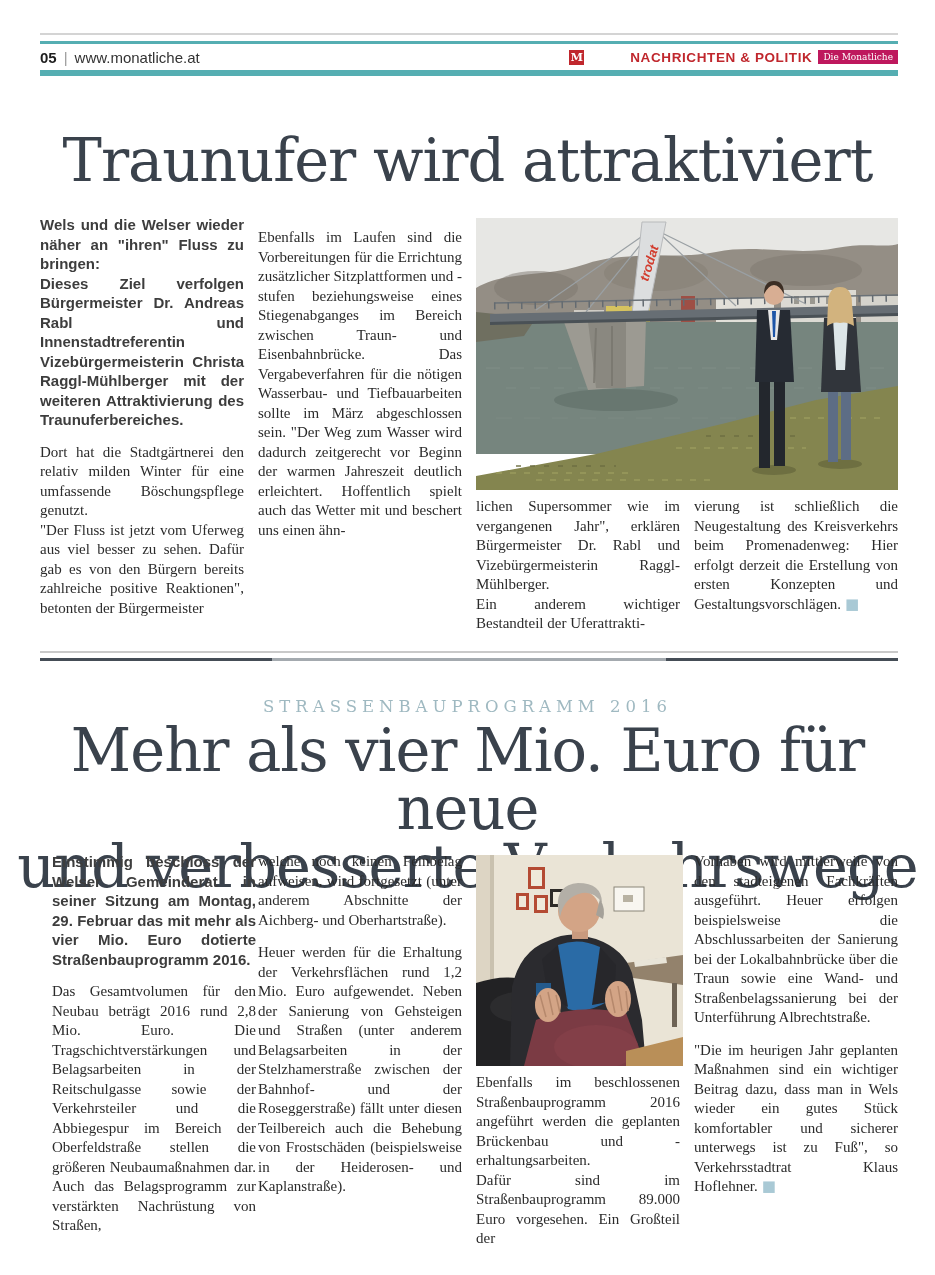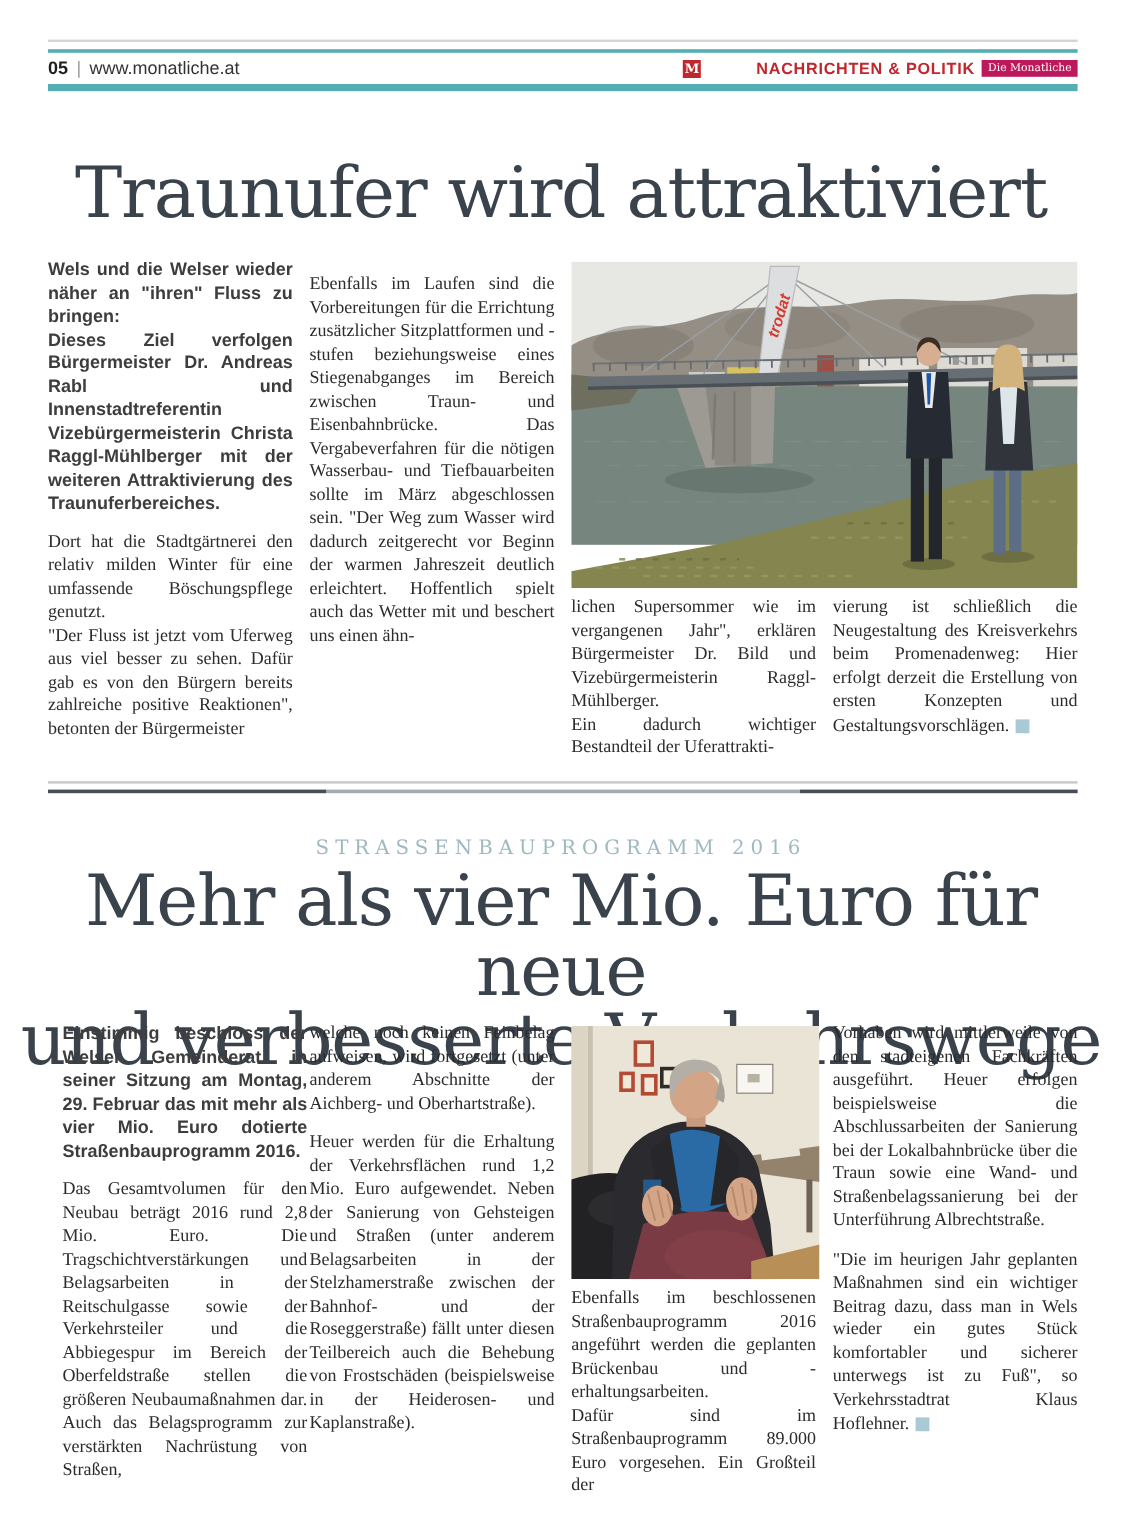--- a/index.html
+++ b/index.html
@@ -134,22 +134,22 @@
       <rect x="352" y="172" width="10" height="72" fill="#5d6d85"></rect>
       <rect x="365" y="172" width="10" height="70" fill="#5d6d85"></rect>
       <path d="M348,100 L380,100 L385,174 L345,174 Z" fill="#31353b"></path>
       <polygon points="357,100 372,100 369,152 360,152" fill="#dde6e8"></polygon>
       <circle cx="364" cy="85" r="10" fill="#d9b197"></circle>
       <path d="M352,86 Q352,69 364,69 Q376,69 376,86 L378,108 Q370,103 364,105 Q358,103 351,108 Z" fill="#d2b37e"></path>
     </svg>
   </div>
 
   <div class="col" style="left:476px;top:497px;">
-    <p class="para serif">lichen Supersommer wie im vergangenen Jahr", erklären Bürgermeister Dr. Bild und Vizebürgermeisterin Raggl-Mühlberger.</p>
-    <p class="para serif">Ein dadurch wichtiger Bestandteil der Uferattrakti-</p>
+    <p class="para serif">lichen Supersommer wie im vergangenen Jahr", erklären Bürgermeister Dr. Rabl und Vizebürgermeisterin Raggl-Mühlberger.</p>
+    <p class="para serif">Ein anderem wichtiger Bestandteil der Uferattrakti-</p>
   </div>
 
   <div class="col" style="left:694px;top:497px;">
     <p class="para serif"><span>vierung ist schließlich die Neugestaltung des Kreisverkehrs beim Promenadenweg: Hier erfolgt derzeit die Erstellung von ersten Konzepten und Gestaltungsvorschlägen.</span><span class="endmark">■</span></p>
   </div>
 
   <div class="div-gray"></div>
   <div class="div-dark"></div>
 
   <div class="kicker" style="top:697px;">STRASSENBAUPROGRAMM 2016</div>

